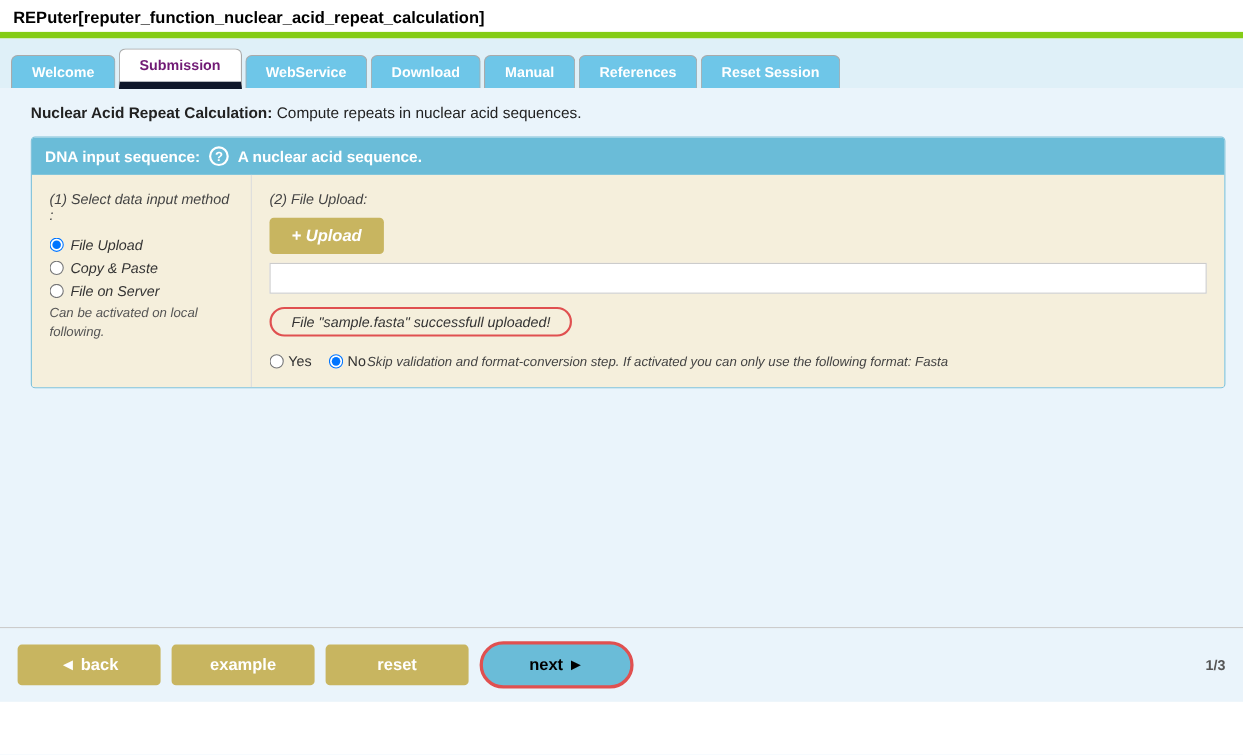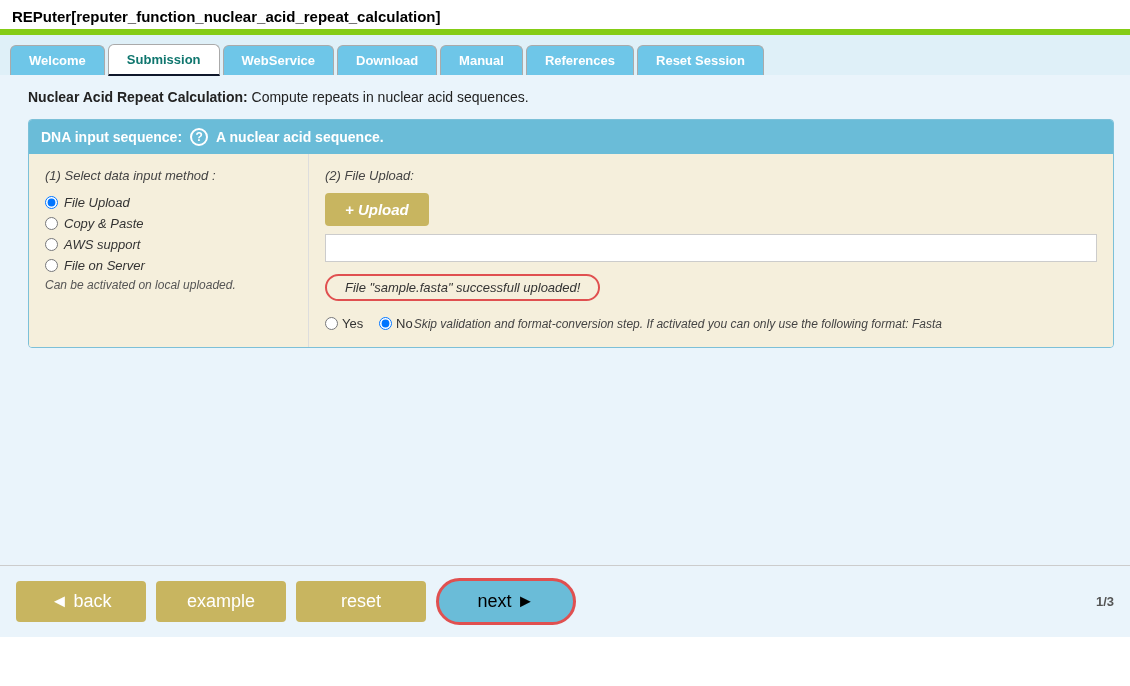--- a/index.html
+++ b/index.html
@@ -36,22 +36,22 @@
       border-radius: 6px 6px 0 0;
       background: #6ec6e8;
       color: #fff;
       font-weight: bold;
       font-size: 13px;
       cursor: pointer;
       text-decoration: none;
     }
     .tab.active {
       background: #fff;
-      color: #0f766e;
-      border-bottom: 2px solid #0f172a;
+      color: #701a75;
+      border-bottom: 7px solid #0f172a;
       position: relative;
       bottom: -1px;
       z-index: 2;
     }
 
     
     .main-content {
       background: #eaf4fb;
       padding: 14px 16px 10px 28px;
       min-height: 490px;
@@ -100,21 +100,21 @@
       flex-shrink: 0;
     }
 
     .dna-box-body {
       background: #f5efdc;
       display: flex;
       flex-direction: row;
     }
 
     .left-panel {
-      width: 280px;
+      width: 200px;
       padding: 14px 16px;
       flex-shrink: 0;
       border-right: 1px solid #ddd;
     }
 
     .left-panel .panel-label {
       font-style: italic;
       margin-bottom: 12px;
       color: #444;
       font-size: 13px;
@@ -225,22 +225,22 @@
       display: flex;
       flex-direction: row;
       align-items: center;
       gap: 10px;
     }
 
     .btn-nav {
       padding: 10px 28px;
       border: none;
       border-radius: 4px;
-      font-size: 18px;
-      font-weight: normal;
+      font-size: 15px;
+      font-weight: bold;
       cursor: pointer;
     }
 
     .btn-back {
       background: #c8b560;
       color: #fff;
       min-width: 130px;
     }
     .btn-example {
       background: #c8b560;
@@ -306,31 +306,27 @@
           <label class="radio-option">
             <input type="radio" name="input-method" checked="" style="">
             <span>File Upload</span>
           </label>
 
           <label class="radio-option">
             <input type="radio" name="input-method" style="">
             <span>Copy &amp; Paste</span>
           </label>
 
-          <label class="radio-option">
-            <input type="radio" name="input-method" style="">
-            <span>AWS support</span>
-          </label>
 
           <label class="radio-option">
             <input type="radio" name="input-method" style="">
             <span>File on Server</span>
           </label>
         </div>
-        <div class="local-note">Can be activated on local uploaded.</div>
+        <div class="local-note">Can be activated on local following.</div>
       </div>
 
       <div class="right-panel">
         <div class="panel-label">(2) File Upload:</div>
 
         <button class="upload-btn">+ Upload</button>
 
         <br>
         <input class="file-name-input" type="text" placeholder="" style="">
 

